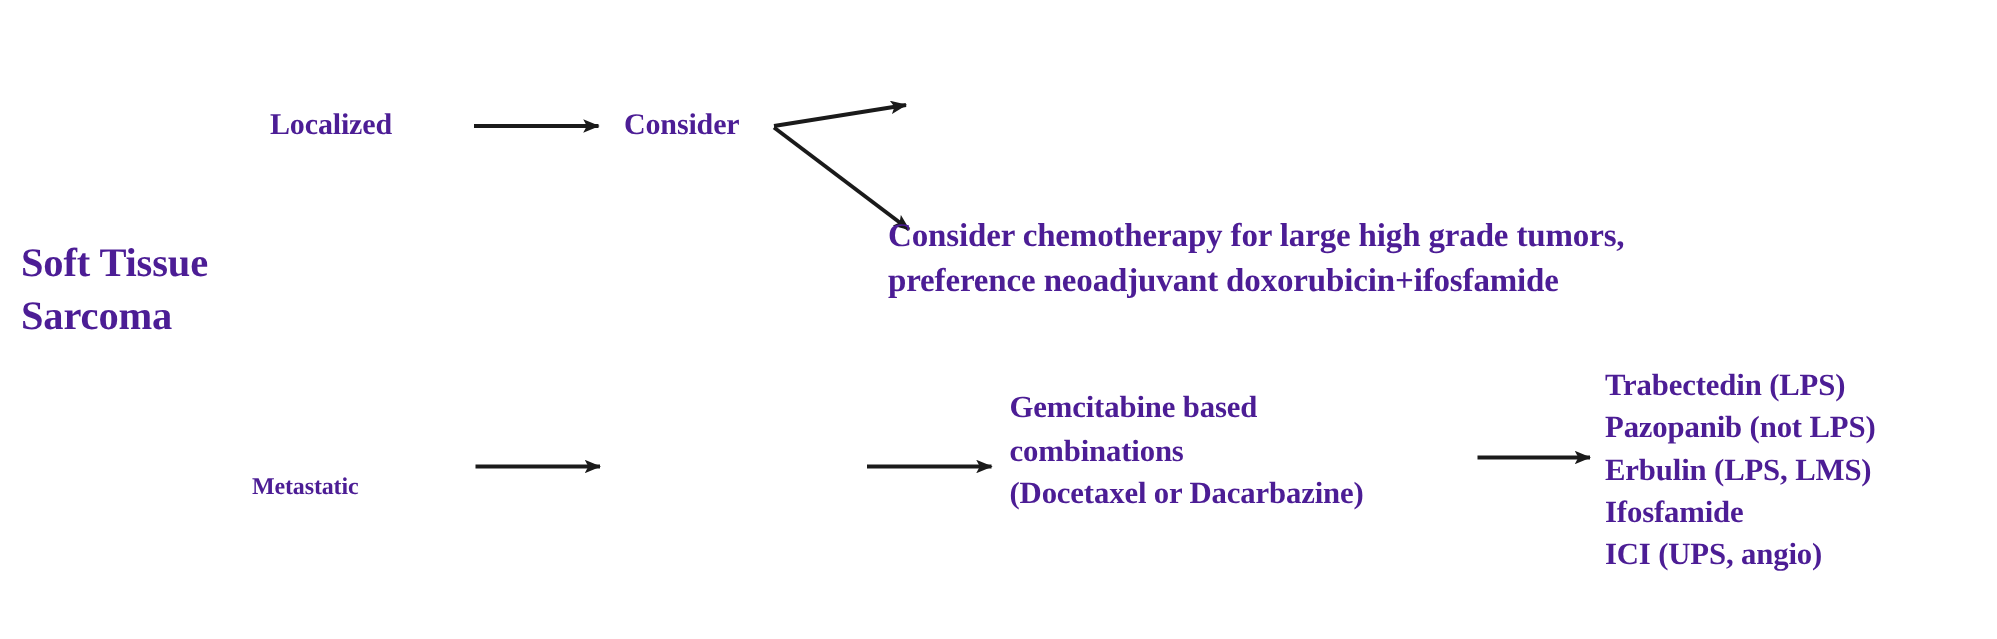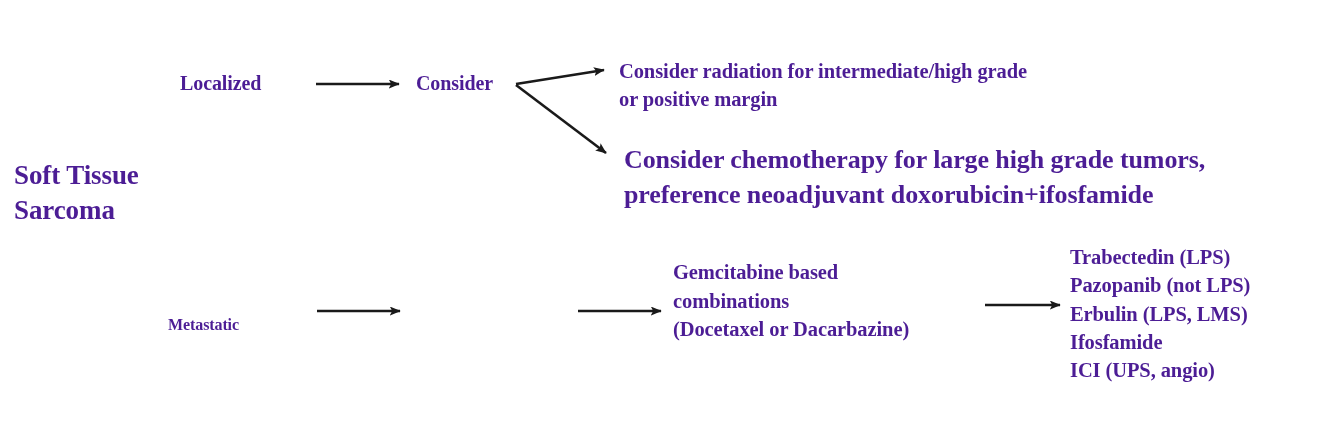--- a/index.html
+++ b/index.html
@@ -47,23 +47,23 @@
     top: 72px;
     font-size: 20px;
   }
   .node-radiation {
     left: 619px;
     top: 58px;
     font-size: 20.5px;
     line-height: 1.35;
   }
   .node-chemo {
-    left: 624px;
+    left: 592px;
     top: 142px;
-    font-size: 26px;
+    font-size: 22px;
     line-height: 1.35;
   }
   
   .node-metastatic {
     left: 168px;
     top: 298px;
     font-size: 16px;
     margin-top: 18px;
   }
   .node-doxorubicin {
@@ -124,22 +124,20 @@
     <line x1="985" y1="305" x2="1060" y2="305" stroke="#1a1a1a" stroke-width="2.6" marker-end="url(#ah)"></line>
   </svg>
 
   <div class="node root-label">Soft Tissue
 Sarcoma</div>
 
   <div class="node node-localized">Localized</div>
 
   <div class="node node-surgery">Consider</div>
 
-  <div class="node node-radiation">Consider radiation for intermediate/high grade
-or positive margin</div>
 
   <div class="node node-chemo">Consider chemotherapy for large high grade tumors,
 preference neoadjuvant doxorubicin+ifosfamide</div>
 
   <div class="node node-metastatic">Metastatic</div>
 
 
   <div class="node node-gemcitabine">Gemcitabine based
 combinations
 (Docetaxel or Dacarbazine)</div>

